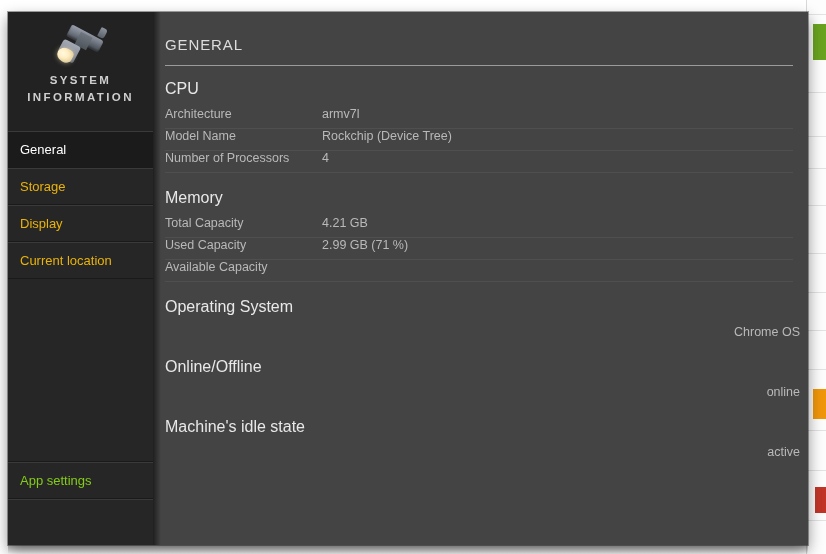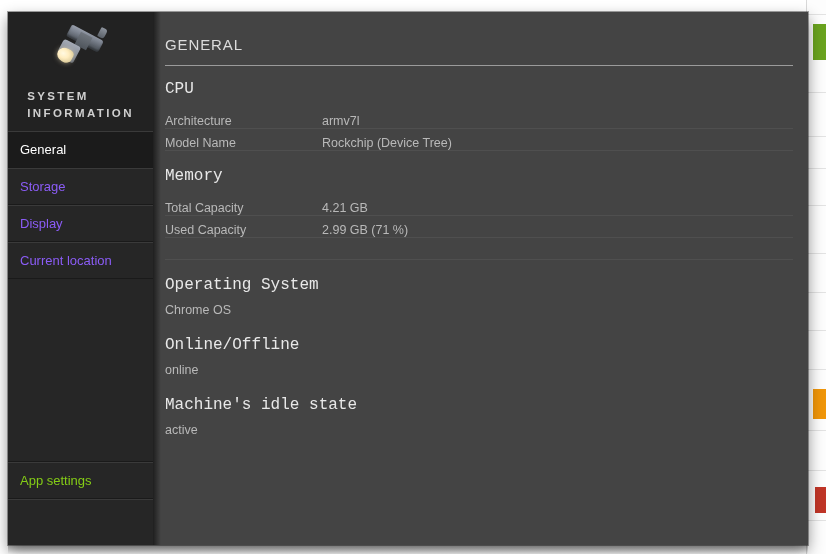--- a/index.html
+++ b/index.html
@@ -126,41 +126,42 @@
     left: 50px;
     top: 6px;
     width: 7px;
     height: 10px;
     border-radius: 1px 3px 3px 1px;
     background: linear-gradient(175deg, #8e949e, #585e66);
     transform: rotate(28deg);
   }
 
   #brand-title {
-    margin-top: 16px;
+    margin-top: 0;
+    text-align: center;
     color: #cfcfcf;
     font-size: 11.5px;
     font-weight: bold;
     letter-spacing: 2.4px;
     line-height: 17px;
   }
 
   #nav {
     flex: 1 1 auto;
     display: flex;
     flex-direction: column;
   }
   .nav-item {
     height: 37px;
     flex: 0 0 37px;
     display: flex;
     align-items: center;
     padding-left: 12px;
     font-size: 13px;
-    color: #8b5cf6;
+    color: #eab308;
     border-top: 1px solid #3a3a3a;
     border-bottom: 1px solid #1a1a1a;
     background: #262626;
     cursor: pointer;
     user-select: none;
   }
   .nav-item.selected {
     background: #1b1b1b;
     color: #ffffff;
   }
@@ -211,42 +212,42 @@
     background: #9b9b9b;
     margin-bottom: 14px;
     margin-right: 7px;
   }
 
   .section-heading {
     color: #e8e8e8;
     font-size: 16px;
     font-weight: normal;
     margin-bottom: 9px;
-    font-family: Liberation Mono, monospace;
   }
   .section-block { margin-bottom: 17px; }
   .section-block.kv-block { margin-bottom: 16px; }
 
   .kv-row {
     display: flex;
-    align-items: flex-end;
+    align-items: flex-start;
     height: 22px;
     border-bottom: 1px solid #4f4f4f;
     font-size: 12.5px;
     color: #b9b9b9;
     margin-right: 7px;
   }
   .kv-row:first-of-type { border-top: 1px solid #4f4f4f; }
   .kv-key { width: 157px; flex: 0 0 157px; }
   .kv-val { flex: 1 1 auto; }
 
   .plain-value {
     font-size: 12.5px;
     color: #b9b9b9;
     padding-bottom: 2px;
+    text-align: right;
   }
 
   
   #window-shadow {
     position: absolute;
     left: 8px;
     top: 545px;
     width: 800px;
     height: 9px;
     background: linear-gradient(180deg, rgba(0,0,0,0.30), rgba(0,0,0,0.0));
@@ -328,32 +329,37 @@
         <div class="section-block kv-block">
           <div class="section-heading">CPU</div>
           <div class="kv-row">
             <div class="kv-key">Architecture</div>
             <div class="kv-val">armv7l</div>
           </div>
           <div class="kv-row">
             <div class="kv-key">Model Name</div>
             <div class="kv-val">Rockchip (Device Tree)</div>
           </div>
+          <div class="kv-row">
+            <div class="kv-key">Number of Processors</div>
+            <div class="kv-val">4</div>
+          </div>
         </div>
         <div class="section-block kv-block">
           <div class="section-heading">Memory</div>
           <div class="kv-row">
             <div class="kv-key">Total Capacity</div>
             <div class="kv-val">4.21 GB</div>
           </div>
           <div class="kv-row">
             <div class="kv-key">Used Capacity</div>
             <div class="kv-val">2.99 GB (71 %)</div>
           </div>
           <div class="kv-row">
+            <div class="kv-key">Available Capacity</div>
           </div>
         </div>
         <div class="section-block">
           <div class="section-heading">Operating System</div>
           <div class="plain-value">Chrome OS</div>
         </div>
         <div class="section-block">
           <div class="section-heading">Online/Offline</div>
           <div class="plain-value">online</div>
         </div>

